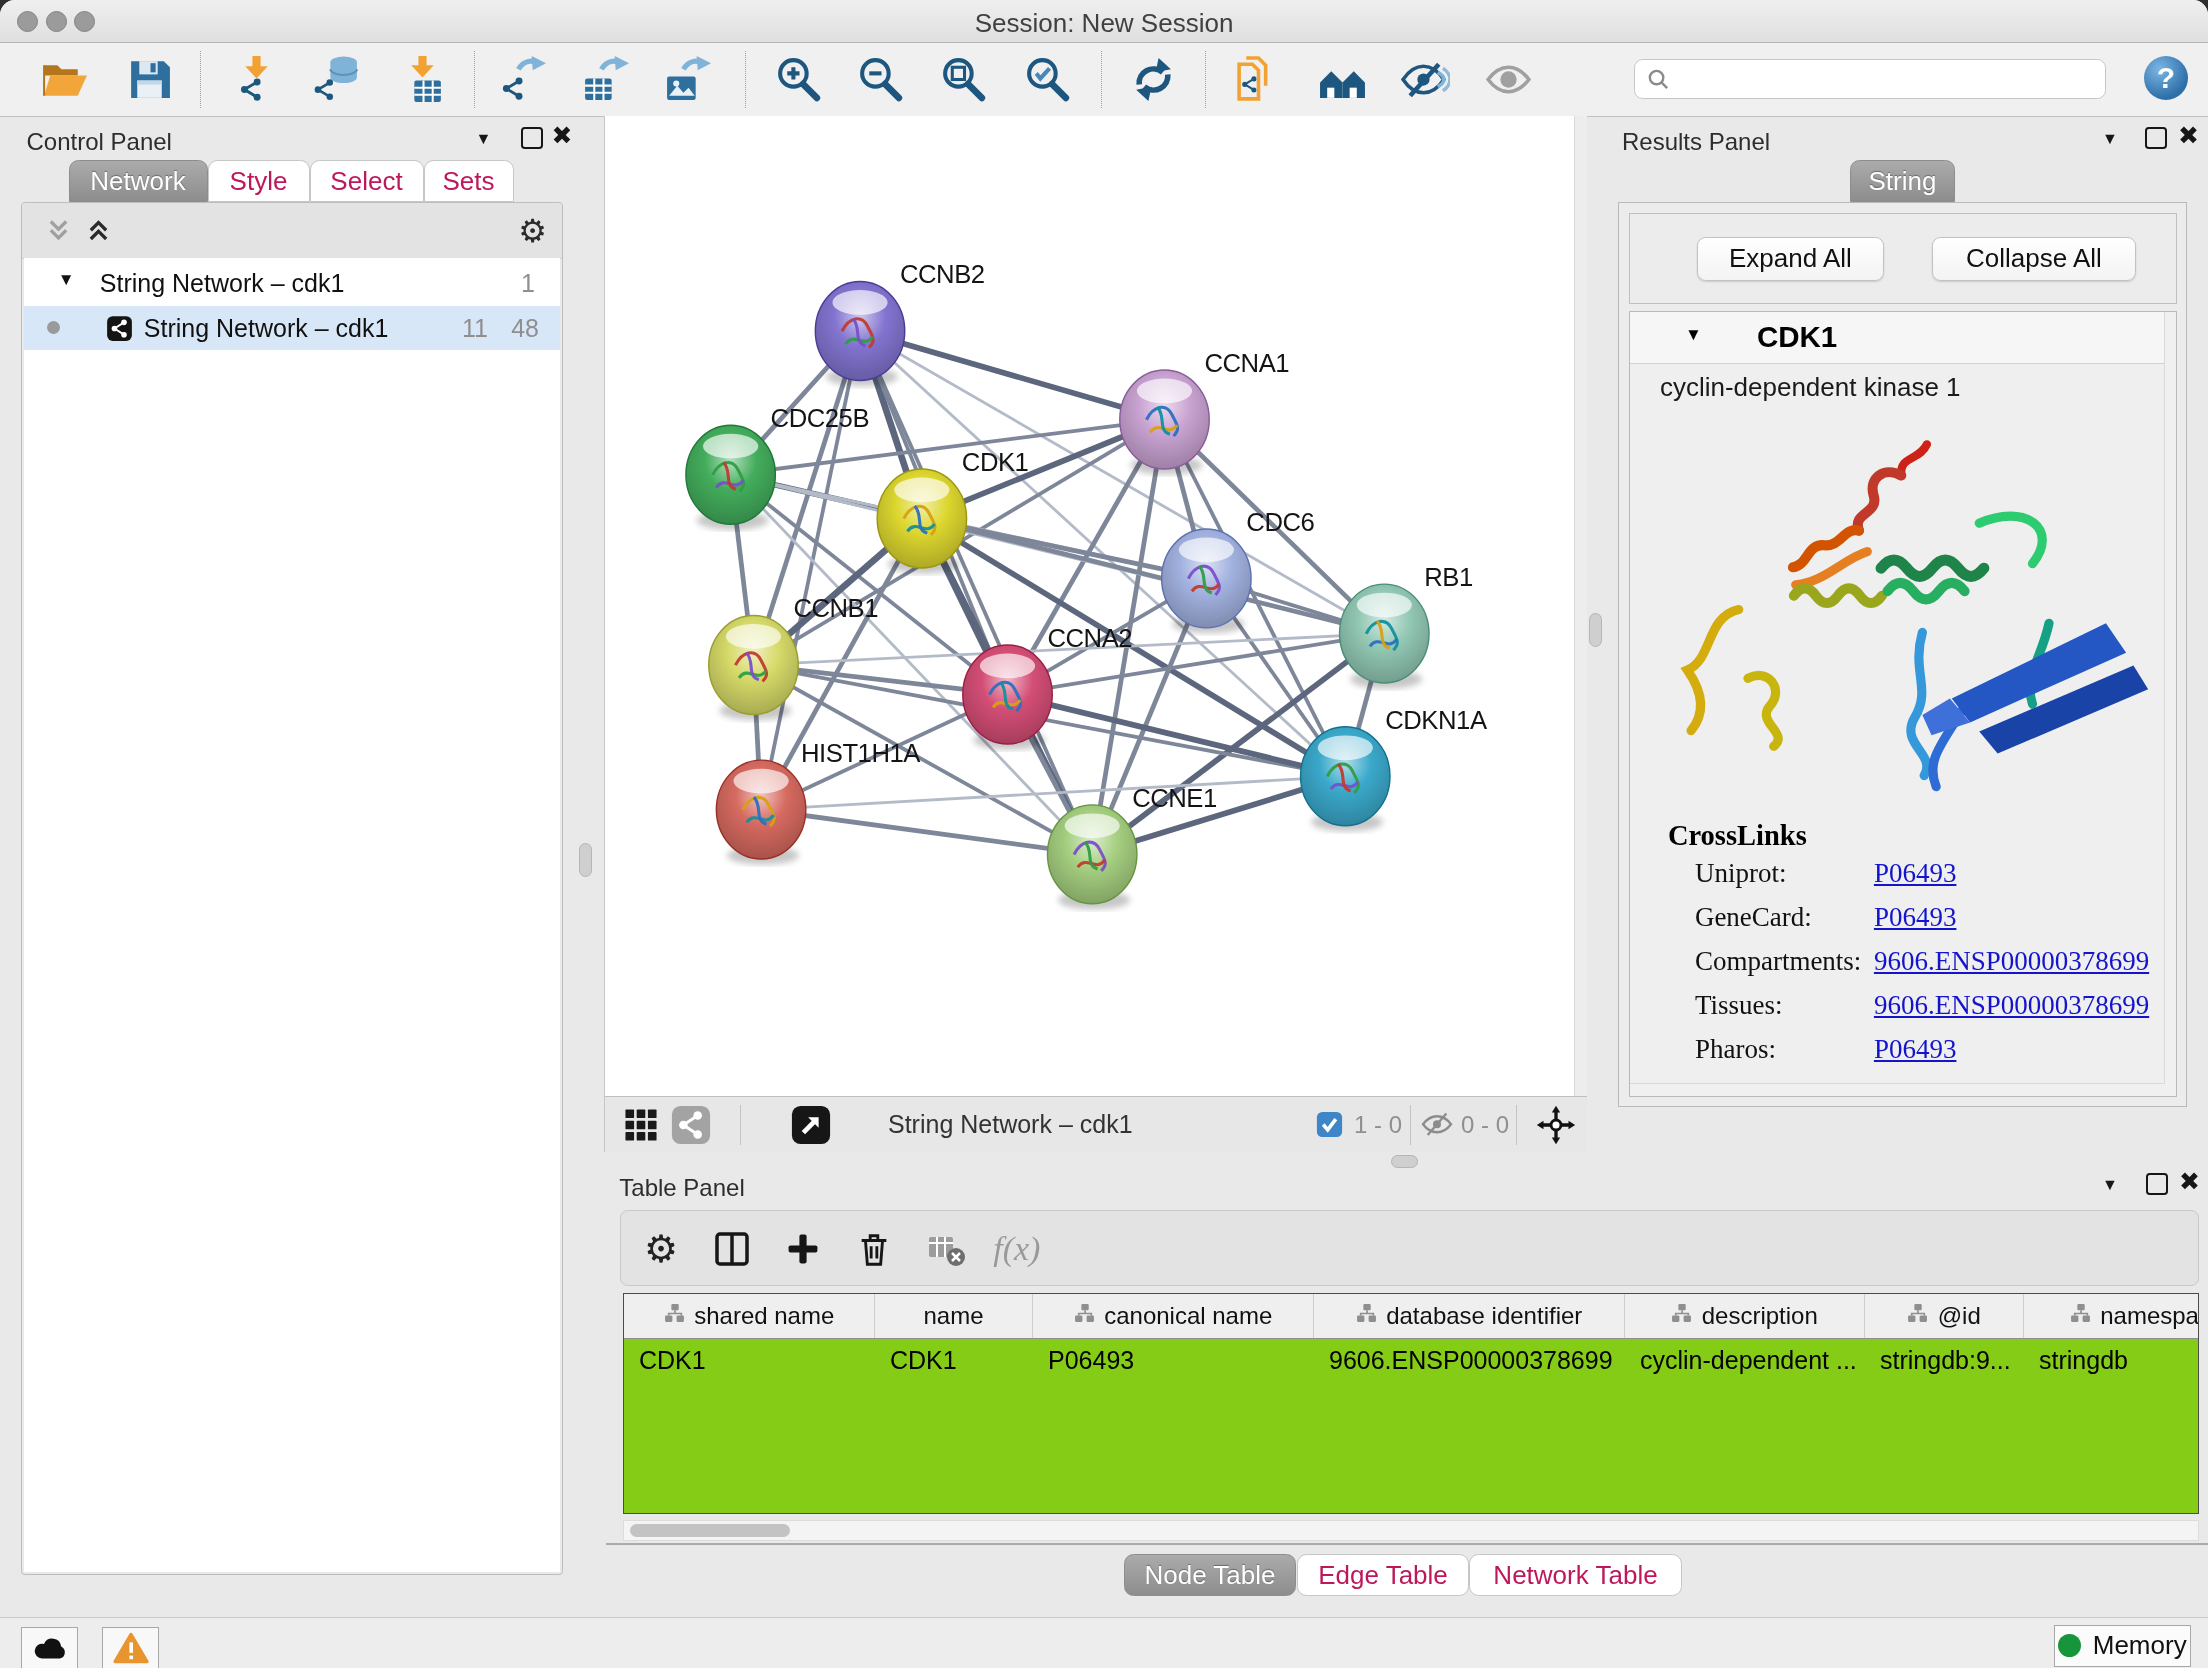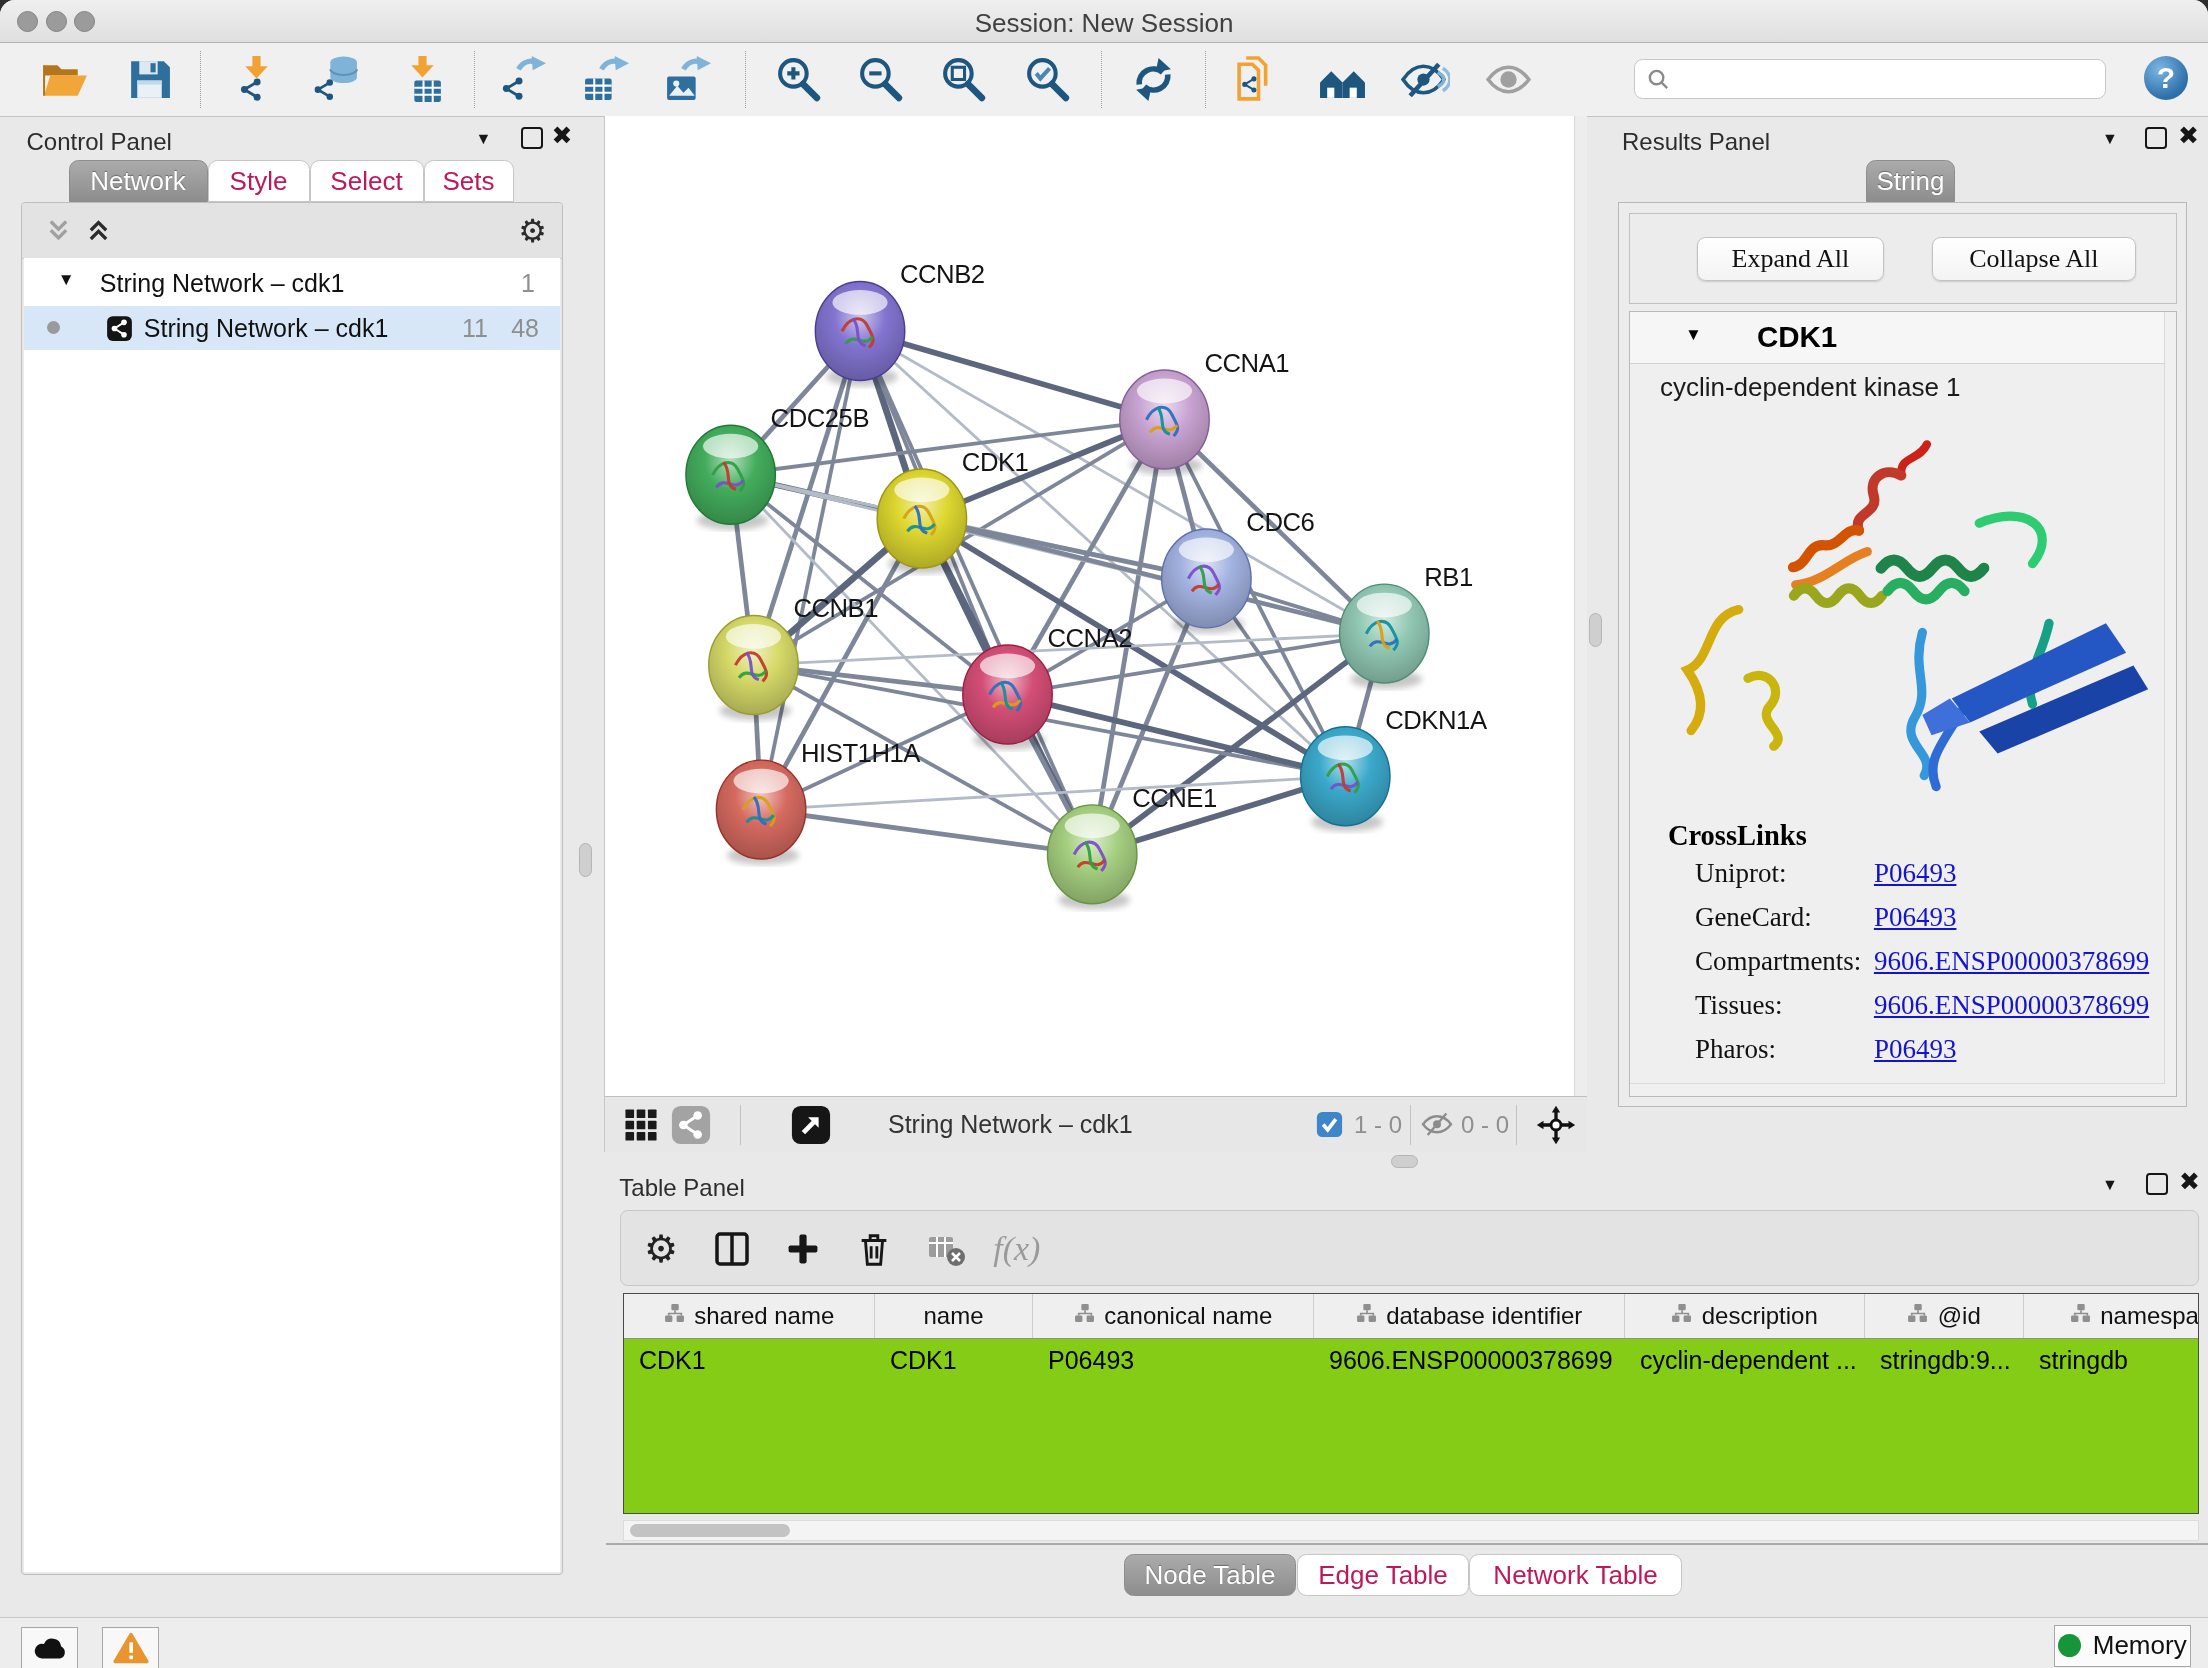--- a/index.html
+++ b/index.html
@@ -17,21 +17,21 @@
   .searchbox{position:absolute;left:1634px;top:16px;width:472px;height:40px;background:#fff;border:1px solid #c6c6c6;border-radius:8.6px;display:flex;align-items:center;padding-left:11.4px;box-sizing:border-box;}
   .searchbox input{border:none;outline:none;font-size:23px;flex:1;background:transparent;margin-left:7.6px;}
   .helpbtn{position:absolute;left:2144px;top:13.3px;width:44px;height:44px;border-radius:50%;background:radial-gradient(circle at 35% 30%,#7cb6e4,#2d6fa8 70%);color:#fff;font-size:30px;font-weight:bold;display:flex;align-items:center;justify-content:center;}
   
   .phead-title{position:absolute;font-size:24px;color:#2d2d2d;}
   .wctrl{position:absolute;top:1.9px;font-size:15px;color:#161616;cursor:pointer;}
   .wctrl.sq{width:18px;height:18px;border:2.9px solid #161616;border-radius:3.8px;}
   .wctrl.x{font-size:25px;line-height:21px;}
   .tab{position:absolute;height:42px;background:#fff;border:1px solid #c6c6c6;border-radius:9.5px 9.5px 0 0;display:flex;align-items:center;justify-content:center;font-size:26px;color:#be185d;cursor:pointer;box-sizing:border-box;}
   .tab.active{background:linear-gradient(#ababab,#8d8d8d);color:#fff;text-shadow:0 -1px 1px rgba(0,0,0,.35);border-color:#8d8d8d;}
-  .btn-white{position:absolute;background:linear-gradient(#ffffff,#f3f3f3);border:1px solid #c2c2c2;border-radius:8.6px;font-size:26px;color:#111;display:flex;align-items:center;justify-content:center;cursor:pointer;box-shadow:0 1px 1.9px rgba(0,0,0,.15);font-family:Liberation Serif, serif;}
+  .btn-white{position:absolute;background:linear-gradient(#ffffff,#f3f3f3);border:1px solid #c2c2c2;border-radius:8.6px;font-size:26px;color:#111;display:flex;align-items:center;justify-content:center;cursor:pointer;box-shadow:0 1px 1.9px rgba(0,0,0,.15);}
   
   .cpanel{position:absolute;left:9.5px;top:122px;width:565px;height:1486px;}
   .cp-box{position:absolute;left:11.4px;top:80px;width:542px;height:1373px;border:1px solid #bdbdbd;background:#e9e9e9;border-radius:3.8px;box-sizing:border-box;}
   .gearbar{position:absolute;left:0;top:0;right:0;height:55px;background:#e3e3e3;border-bottom:1px solid #cdcdcd;border-radius:3.8px 3.8px 0 0;}
   .cp-list{position:absolute;left:1.9px;right:1.9px;top:55px;bottom:1.9px;background:#fff;}
   .treerow{position:absolute;left:0;right:0;height:44px;font-size:25px;color:#111;}
   .graynum{color:#8f8f8f;}
   
   .canvas{position:absolute;left:604px;top:116px;width:982px;height:980px;background:#fff;border-left:1px solid #c6c6c6;}
   .cstatus{position:absolute;left:604px;top:1096px;width:982px;height:55px;background:#e7e7e7;border-top:1px solid #bfbfbf;border-left:1px solid #c6c6c6;}
@@ -588,21 +588,21 @@
         </svg>
     </span>
   </div>
 
   <div class="rpanel">
     <div class="phead-title" style="left:15px;top:5.7px">Results Panel</div>
     <span class="wctrl caret" style="left:495px;top:7.6px">▼</span>
     <span class="wctrl sq" style="left:538px;top:4.8px"></span>
     <span class="wctrl x" style="left:571px;top:2.9px">✖</span>
 
-    <div class="tab active" style="left:259px;top:38px;width:89px">String</div>
+    <div class="tab active" style="left:243px;top:38px;width:105px">String</div>
 
     <div class="rp-box">
       <div class="rp-inner1">
         <div class="btn-white" style="left:67px;top:23px;width:185px;height:42px">Expand All</div>
         <div class="btn-white" style="left:302px;top:23px;width:202px;height:42px">Collapse All</div>
       </div>
       <div class="rp-inner2">
         <div class="gene-head">
           <span style="position:absolute;left:55px;top:13.3px;font-size:17px">▼</span>
           <span style="position:absolute;left:127px;top:7.6px;font-size:29.5px;font-weight:bold;color:#000">CDK1</span>

